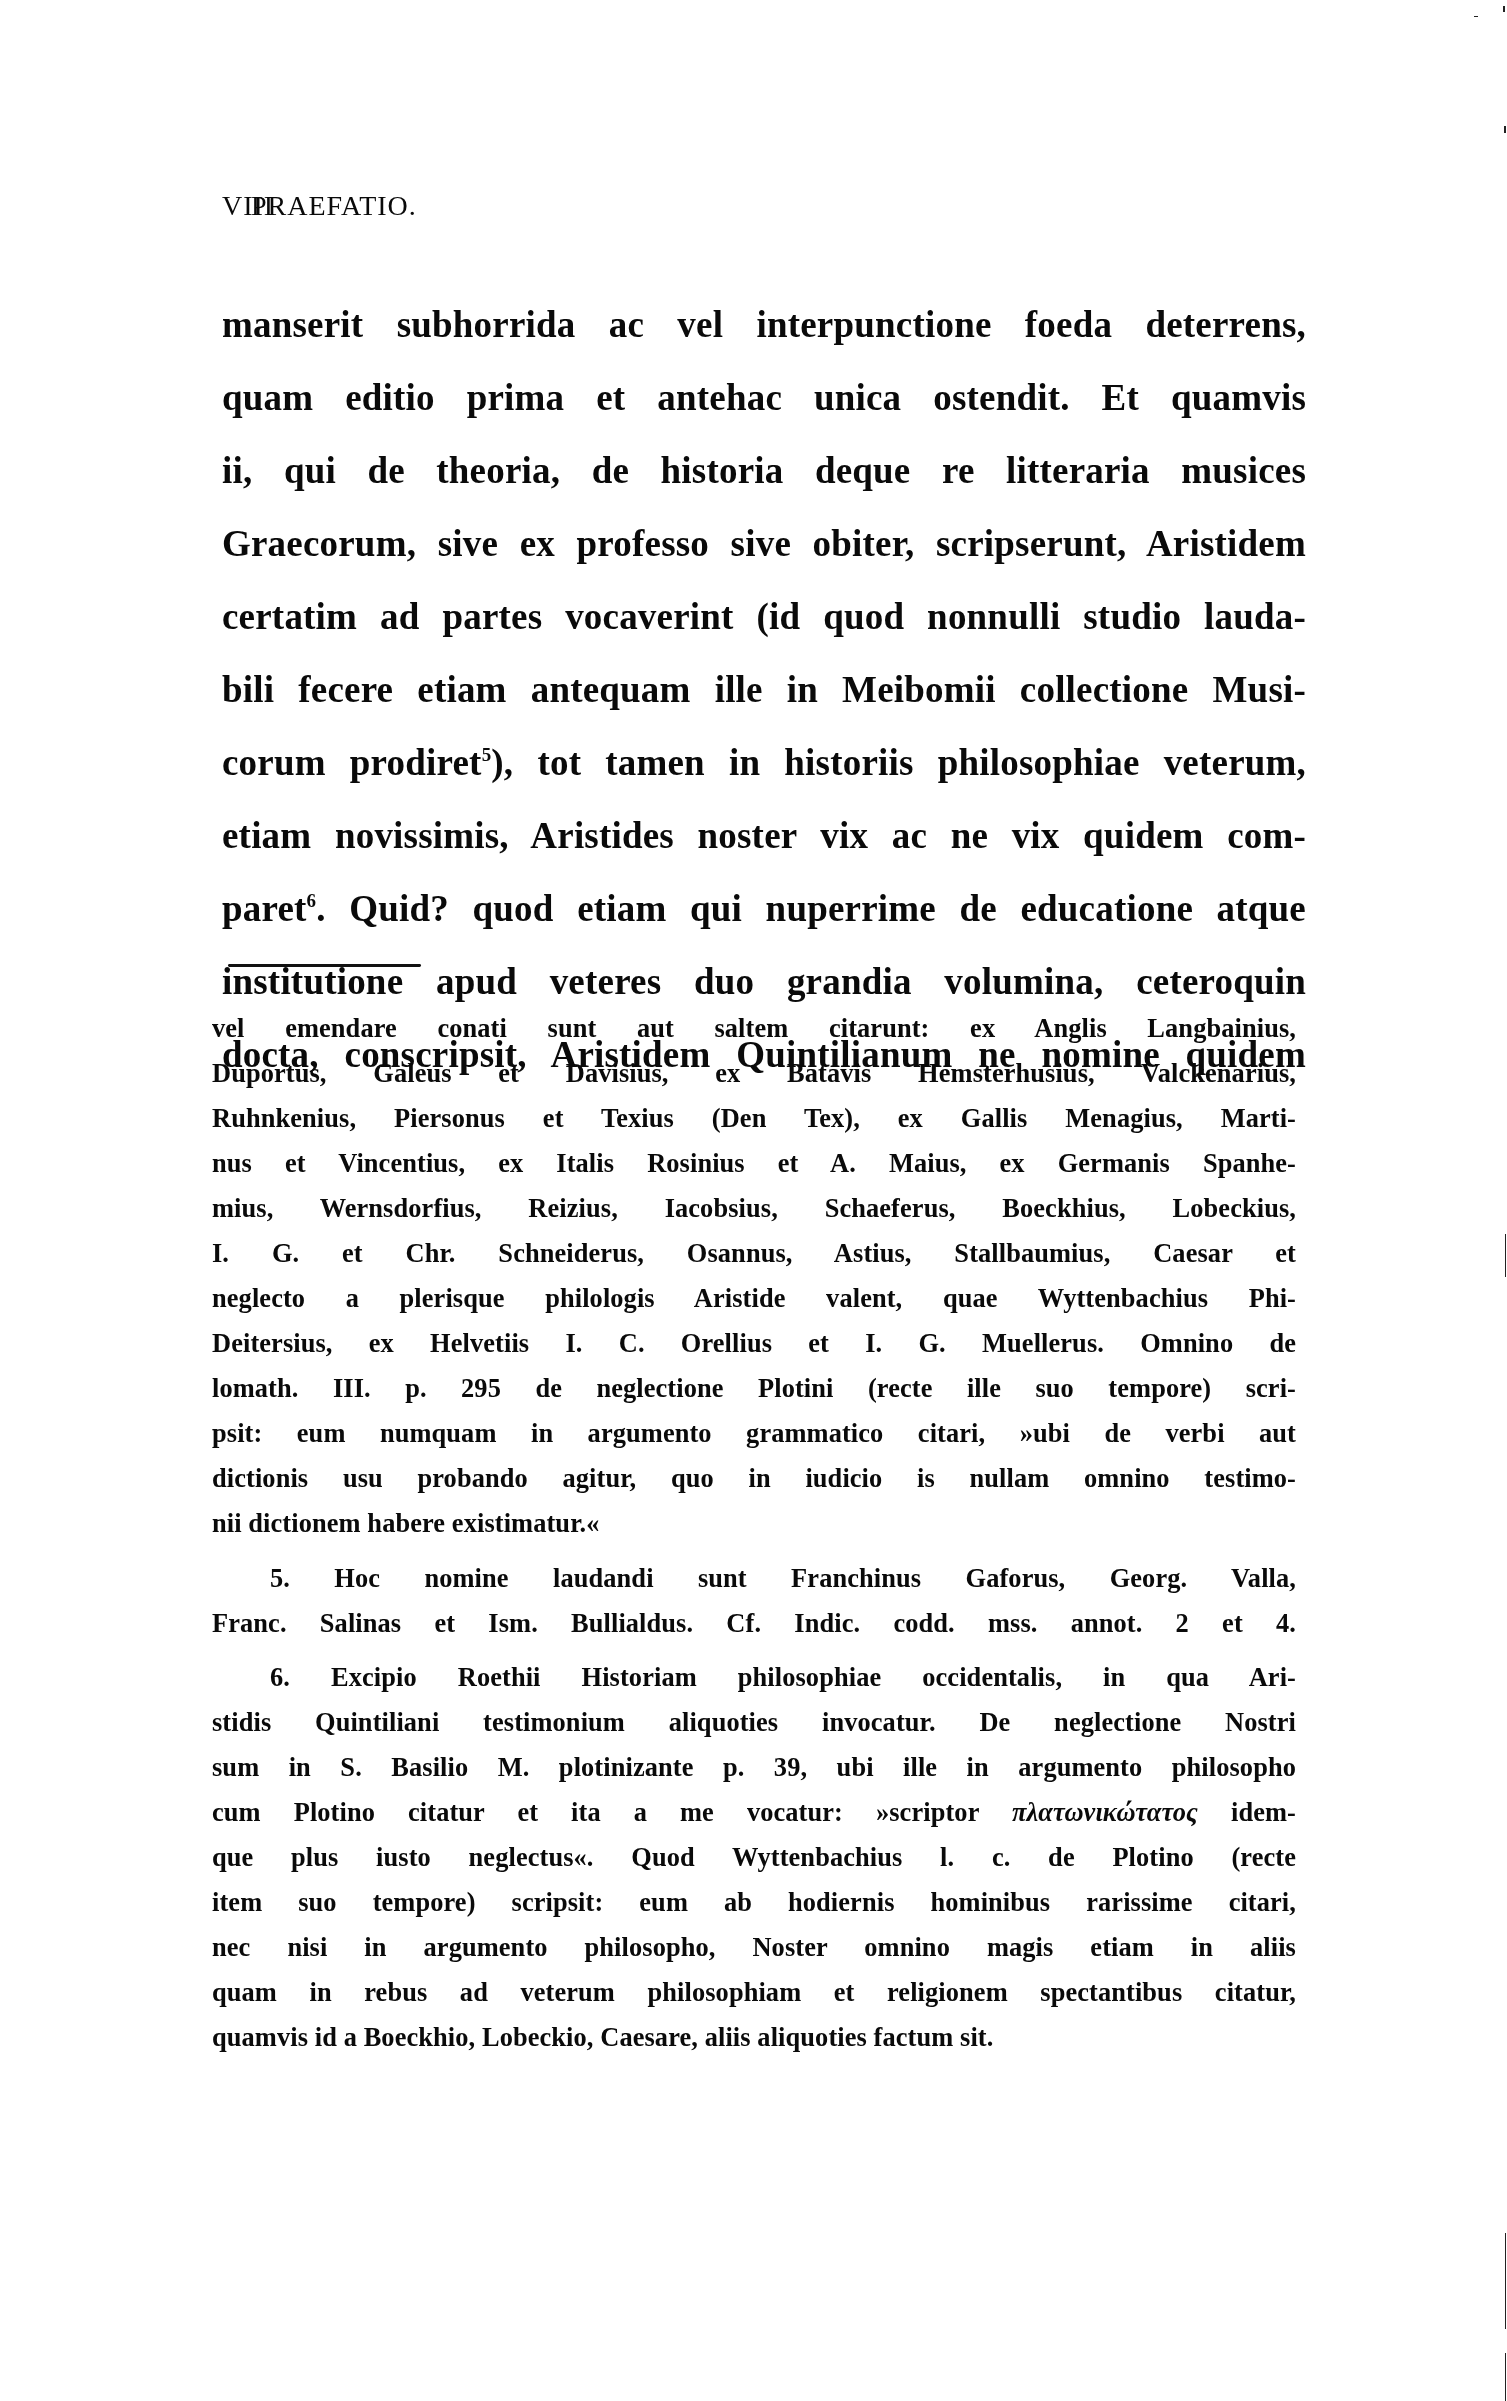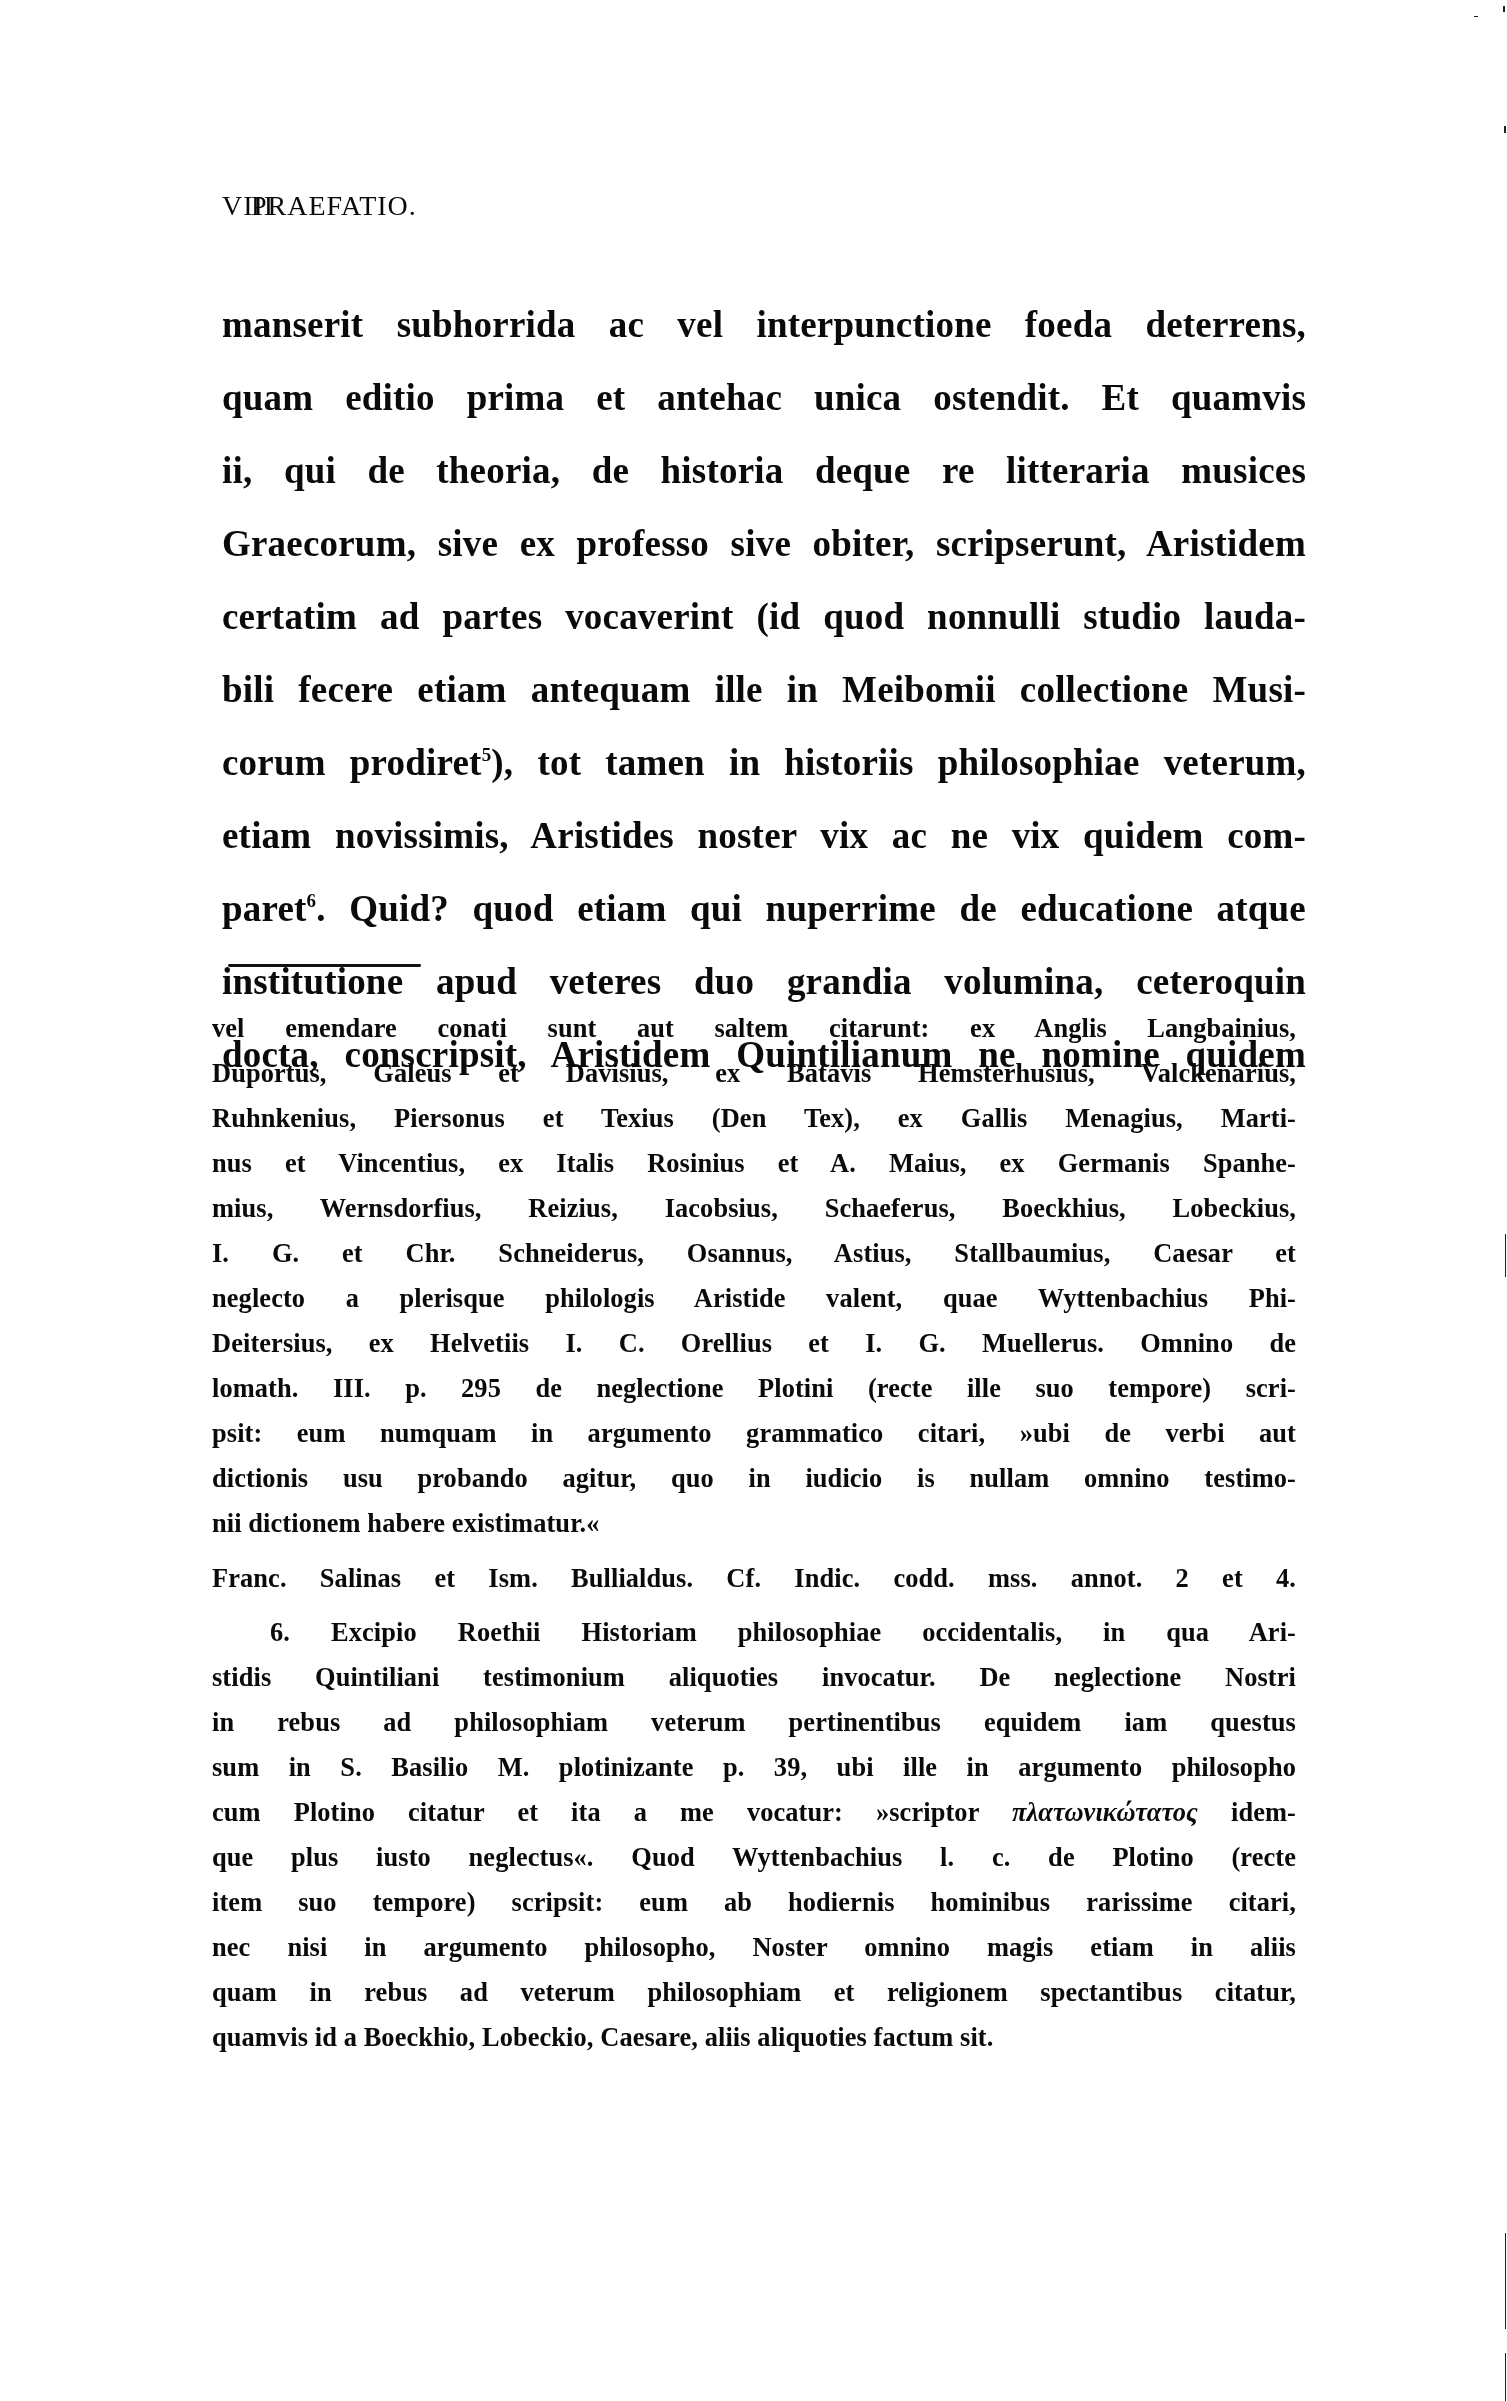--- a/index.html
+++ b/index.html
@@ -150,29 +150,29 @@
       <span class="line">Deitersius, ex Helvetiis I. C. Orellius et I. G. Muellerus. Omnino de</span>
       <span class="line">lomath. III. p. 295 de neglectione Plotini (recte ille suo tempore) scri-</span>
       <span class="line">psit: eum numquam in argumento grammatico citari, »ubi de verbi aut</span>
       <span class="line">dictionis usu probando agitur, quo in iudicio is nullam omnino testimo-</span>
       <span class="line short">nii dictionem habere existimatur.«</span>
     </div>
 
     <div class="fn-gap"></div>
 
     <div>
+      <span class="line indent">5. Hoc nomine laudandi sunt Franchinus Gaforus, Georg. Valla,</span>
       <span class="line">Franc. Salinas et Ism. Bullialdus. Cf. Indic. codd. mss. annot. 2 et 4.</span>
     </div>
 
     <div class="fn-gap"></div>
 
     <div>
       <span class="line indent">6. Excipio Roethii Historiam philosophiae occidentalis, in qua Ari-</span>
       <span class="line">stidis Quintiliani testimonium aliquoties invocatur. De neglectione Nostri</span>
-      <span class="line">in rebus ad philosophiam veterum pertinentibus equidem iam questus</span>
       <span class="line">sum in S. Basilio M. plotinizante p. 39, ubi ille in argumento philosopho</span>
       <span class="line"><span>cum Plotino citatur et ita a me vocatur: »scriptor</span> <span class="greek">πλατωνικώτατος</span> <span>idem-</span></span>
       <span class="line">que plus iusto neglectus«. Quod Wyttenbachius l. c. de Plotino (recte</span>
       <span class="line">item suo tempore) scripsit: eum ab hodiernis hominibus rarissime citari,</span>
       <span class="line">nec nisi in argumento philosopho, Noster omnino magis etiam in aliis</span>
       <span class="line">quam in rebus ad veterum philosophiam et religionem spectantibus citatur,</span>
       <span class="line short">quamvis id a Boeckhio, Lobeckio, Caesare, aliis aliquoties factum sit.</span>
     </div>
   </div>
 

